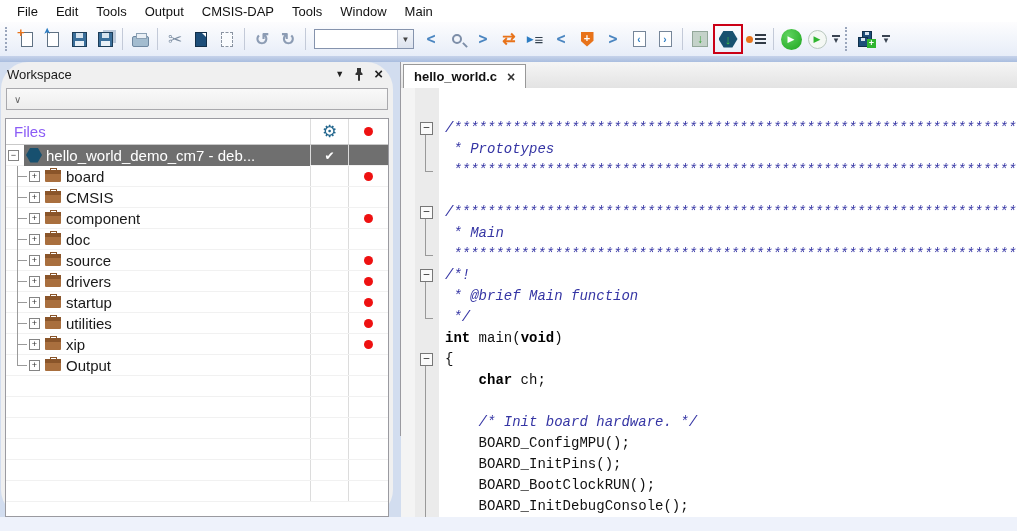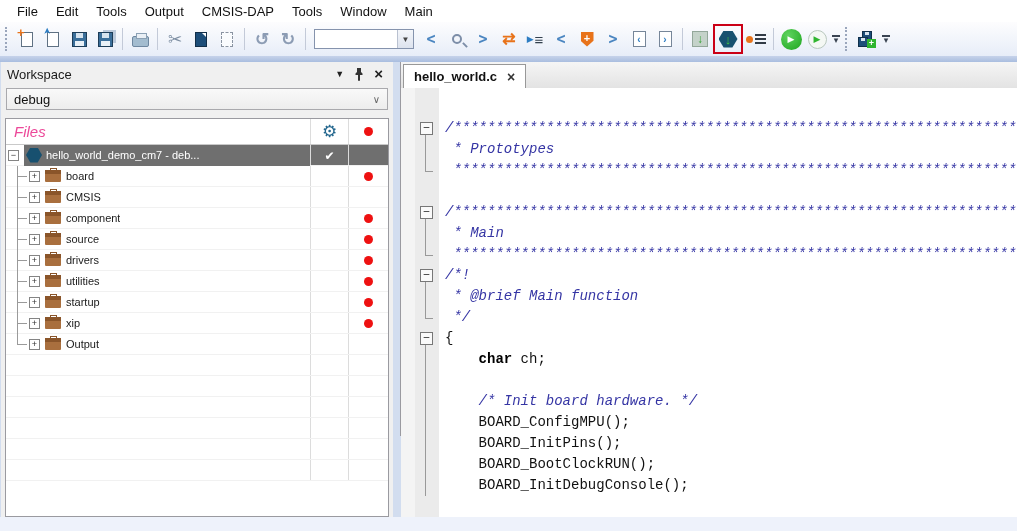--- a/index.html
+++ b/index.html
@@ -83,43 +83,43 @@
   .i-disks .d1 { left:4px; top:0; } .i-disks .d2 { left:0; top:6px; }
   .i-disks .d1::before,.i-disks .d2::before { content:""; position:absolute; left:2px; top:0; width:4px; height:3px; background:#d7e4ef; }
   .i-disks .plus { position:absolute; right:0; bottom:0; width:9px; height:9px; background:#2fb52f;
     color:#fff; font-size:9px; font-weight:bold; line-height:9px; text-align:center; }
 
   
   .content-bg { position:absolute; left:0; top:62px; width:1017px; height:469px; background:#d2ddef; }
   .bottom-strip { position:absolute; left:0; top:517px; width:1017px; height:14px; background:#eef2fb; }
 
   
-  .ws-panel { position:absolute; left:1px; top:62px; width:392px; height:455px; background:#f0f0f0; }
+  .ws-panel { position:absolute; left:1px; top:62px; width:392px; height:455px; background:#f0f0f0;border-radius:27px; }
   .ws-header { height:24px; display:flex; align-items:center; padding:0 6px; }
   .ws-title { font-size:13px; color:#1a1a1a; flex:1; }
   .ws-icons { display:flex; align-items:center; gap:10px; padding-right:4px; }
   .ws-caret { font-size:9px; color:#222; }
   .ws-close { font-size:15px; font-weight:bold; color:#222; line-height:12px; }
   .ws-combo { margin:2px 5px 6px 5px; height:22px; background:linear-gradient(#f9f9f9,#ededed);
     border:1px solid #a9a9ad; display:flex; align-items:center; padding:0 7px; }
   .ws-combo-label { flex:1; font-size:13px; color:#111; }
   .ws-combo-caret { font-size:10px; color:#666; }
   .files-panel { position:absolute; left:4px; top:56px; width:384px; height:399px; background:#fff;
     border:1px solid #9a9aa0; overflow:hidden; }
   .files-head { height:26px; display:flex; border-bottom:1px solid #c9c9c9; align-items:center; }
-  .files-head .cell-name { font-size:15px; color:#ec4899; padding-left:8px;font-style:italic; }
+  .files-head .cell-name { font-size:15px; color:#8b5cf6; padding-left:8px; }
   .cell-name { flex:1; display:flex; align-items:center; overflow:hidden; white-space:nowrap; }
   .cell-check { width:38px; border-left:1px solid #dcdcdc; align-self:stretch; display:flex;
     align-items:center; justify-content:center; }
   .cell-dot { width:40px; border-left:1px solid #dcdcdc; align-self:stretch; display:flex;
     align-items:center; justify-content:center; }
   .gear { color:#24678e; font-size:17px; line-height:1; }
   .reddot { width:9px; height:9px; border-radius:50%; background:#ee1111; }
   .tree-row { height:21px; display:flex; align-items:center; border-bottom:1px solid #f1f1f1; }
-  .tree-row .cell-name { font-size:11px; color:#1a1a1a; }
+  .tree-row .cell-name { font-size:15px; color:#1a1a1a; }
   .connector { width:17px; height:21px; position:relative; flex:none; margin-left:6px; }
   .connector::before { content:""; position:absolute; left:5px; top:0; height:21px; border-left:1px solid #9a9a9a; }
   .connector::after { content:""; position:absolute; left:5px; top:10px; width:10px; border-top:1px solid #9a9a9a; }
   .tree-row.last .connector::before { height:11px; }
   .expander { width:11px; height:11px; border:1px solid #848484; background:#fff; flex:none;
     font-size:9px; line-height:9px; text-align:center; color:#333; margin-right:5px; position:relative; }
   .expander::before { content:"+"; }
   .expander.root::before { content:"−"; }
   .folder-icon { width:16px; height:12px; background:#a96f3e; border-radius:1px; position:relative;
     flex:none; margin-right:5px; }
@@ -304,21 +304,20 @@
       <span class="ws-title">Workspace</span>
       <span class="ws-icons">
         <span class="ws-caret">▼</span>
         <svg width="10" height="13" viewBox="0 0 10 13">
             <path d="M3 0h4v4l1.5 1.5V7H6v5.5L5 13 4 12.5V7H1.5V5.5L3 4z" fill="#333"></path>
           </svg>
         <span class="ws-close">×</span>
       </span>
     </div>
     <div class="ws-combo">
-      <span class="ws-combo-label">debug</span>
       <span class="ws-combo-caret">∨</span>
     </div>
     <div class="files-panel">
       <div class="files-head">
         <div class="cell-name">Files</div>
         <div class="cell-check">
             <span class="gear">⚙</span>
           </div>
         <div class="cell-dot">
             <span class="reddot"></span>
@@ -370,20 +369,30 @@
     <div class="cell-check"></div>
     <div class="cell-dot">
               <span class="reddot"></span>
             </div>
   </div>
           <div class="tree-row">
     <div class="cell-name">
       <span class="connector"></span>
       <span class="expander"></span>
       <span class="folder-icon"></span>
+      <span class="tree-label">doc</span>
+    </div>
+    <div class="cell-check"></div>
+    <div class="cell-dot"></div>
+  </div>
+          <div class="tree-row">
+    <div class="cell-name">
+      <span class="connector"></span>
+      <span class="expander"></span>
+      <span class="folder-icon"></span>
       <span class="tree-label">source</span>
     </div>
     <div class="cell-check"></div>
     <div class="cell-dot">
               <span class="reddot"></span>
             </div>
   </div>
           <div class="tree-row">
     <div class="cell-name">
       <span class="connector"></span>
@@ -394,33 +403,33 @@
     <div class="cell-check"></div>
     <div class="cell-dot">
               <span class="reddot"></span>
             </div>
   </div>
           <div class="tree-row">
     <div class="cell-name">
       <span class="connector"></span>
       <span class="expander"></span>
       <span class="folder-icon"></span>
+      <span class="tree-label">startup</span>
+    </div>
+    <div class="cell-check"></div>
+    <div class="cell-dot">
+              <span class="reddot"></span>
+            </div>
+  </div>
+          <div class="tree-row">
+    <div class="cell-name">
+      <span class="connector"></span>
+      <span class="expander"></span>
+      <span class="folder-icon"></span>
       <span class="tree-label">utilities</span>
-    </div>
-    <div class="cell-check"></div>
-    <div class="cell-dot">
-              <span class="reddot"></span>
-            </div>
-  </div>
-          <div class="tree-row">
-    <div class="cell-name">
-      <span class="connector"></span>
-      <span class="expander"></span>
-      <span class="folder-icon"></span>
-      <span class="tree-label">startup</span>
     </div>
     <div class="cell-check"></div>
     <div class="cell-dot">
               <span class="reddot"></span>
             </div>
   </div>
           <div class="tree-row">
     <div class="cell-name">
       <span class="connector"></span>
       <span class="expander"></span>
@@ -523,20 +532,24 @@
   </div>
           <div class="code-line">
     <div class="fold f-line"></div>
     <div class="line-text"><span class="seg-c"> * @brief Main function</span></div>
   </div>
           <div class="code-line">
     <div class="fold f-end"></div>
     <div class="line-text"><span class="seg-c"> */</span></div>
   </div>
           <div class="code-line">
+    <div class="fold f-none"></div>
+    <div class="line-text"><span class="seg-k">int</span><span class="seg-p"> main(</span><span class="seg-k">void</span><span class="seg-p">)</span></div>
+  </div>
+          <div class="code-line">
     <div class="fold f-box"></div>
     <div class="line-text"><span class="seg-p">{</span></div>
   </div>
           <div class="code-line">
     <div class="fold f-line"></div>
     <div class="line-text"><span class="seg-p">    </span><span class="seg-k">char</span><span class="seg-p"> ch;</span></div>
   </div>
           <div class="code-line">
     <div class="fold f-line"></div>
     <div class="line-text"></div>

